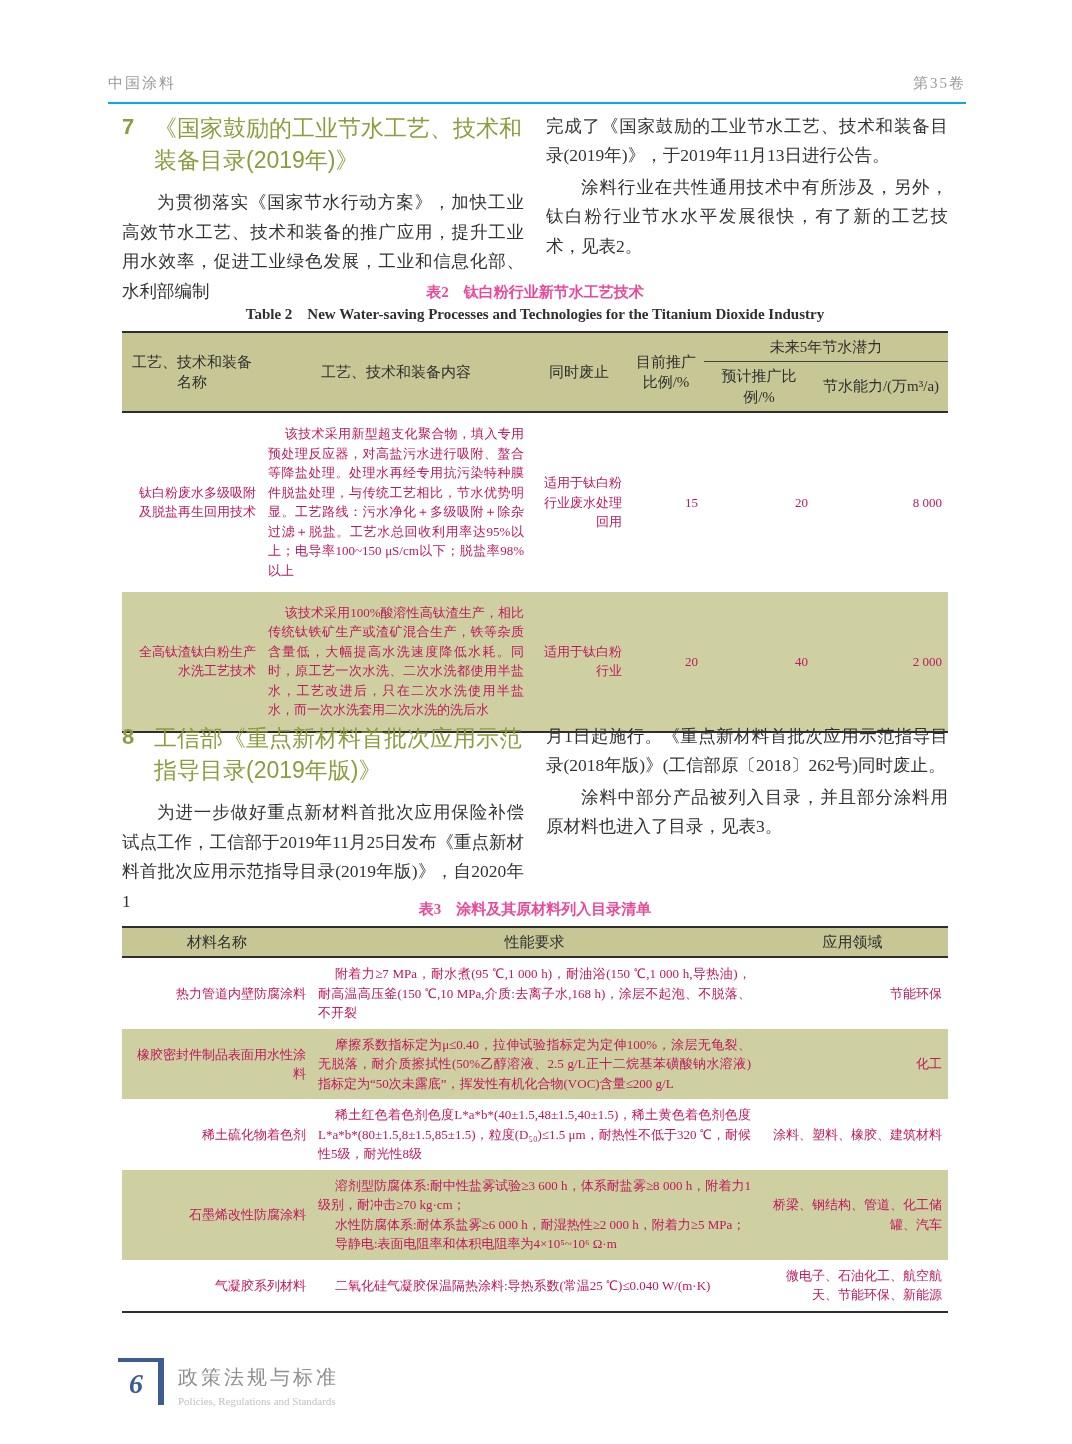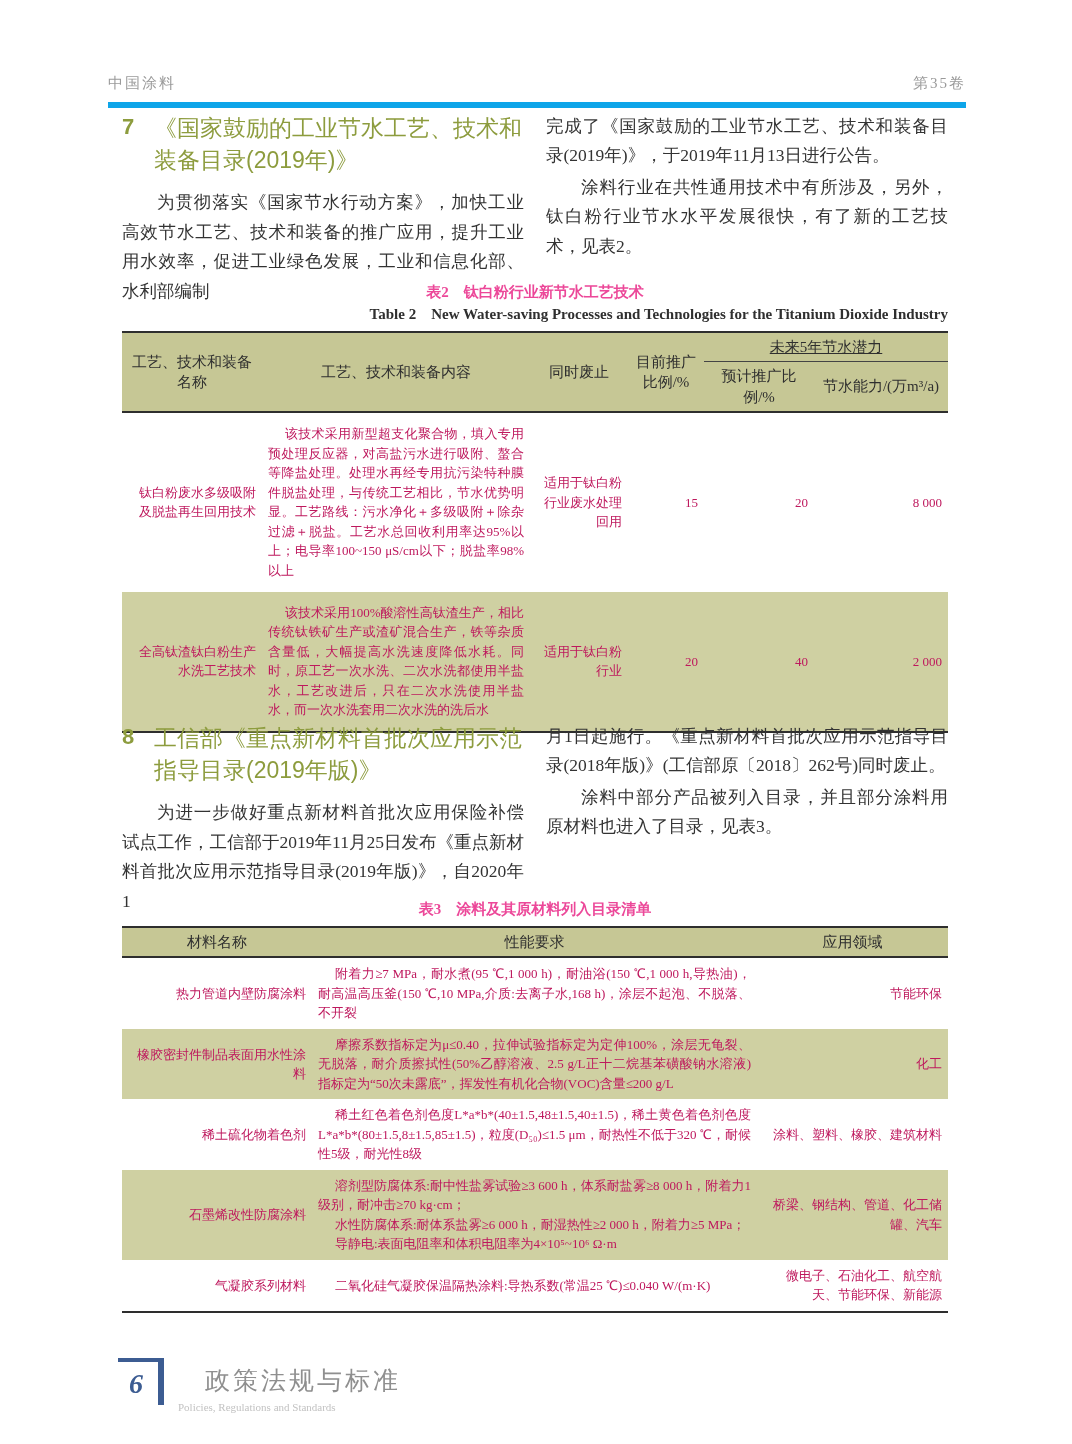--- a/index.html
+++ b/index.html
@@ -10,21 +10,21 @@
     background:#ffffff;
     font-family:"Liberation Serif", serif;
     color:#3a3a3a;
     overflow:hidden;
   }
   
   .runhead {
     position:absolute; top:74px; left:108px; width:858px;
     display:flex; justify-content:space-between;
     font-size:15px; color:#9a9a9a; letter-spacing:2px;
-    padding-bottom:9px; border-bottom:6px solid #0ea5e9;
+    padding-bottom:9px; border-bottom:2px solid #0ea5e9;
   }
   
   .twocol { position:absolute; left:122px; width:826px; display:flex; gap:22px; }
   .col { width:402px; }
   .sec-head { display:flex; gap:10px; margin-bottom:12px; }
   .sec-num {
     font-family:"Liberation Sans", sans-serif;
     font-size:22px; font-weight:bold; color:#8d9c3e; line-height:1.4; width:22px;
   }
   .sec-title {
@@ -33,33 +33,33 @@
     flex:1;
   }
   .para {
     font-size:17.5px; line-height:1.68; text-align:justify; color:#333333;
   }
   .indent { text-indent:2em; }
   .para + .para { margin-top:2px; }
 
   
   .tcap-zh { text-align:center; font-size:15px; font-weight:bold; color:#ec4899; }
-  .tcap-en { text-align:right; font-size:15px; font-weight:bold; color:#2f2f2f; margin-top:3px;
+  .tcap-en { text-align:center; font-size:15px; font-weight:bold; color:#2f2f2f; margin-top:3px;
              font-family:"Liberation Serif", serif; }
 
   
   table { border-collapse:collapse; table-layout:fixed; width:826px; }
   .datatable { margin-top:7px; border-top:2px solid #2e2e2e; border-bottom:2px solid #2e2e2e; }
   .datatable thead { background:#c6c795; }
   .datatable thead th {
     font-size:15px; font-weight:normal; color:#2f2f2f; text-align:center;
     padding:4px 3px; line-height:1.35; vertical-align:middle;
   }
   .datatable thead { border-bottom:2px solid #2e2e2e; }
-  th.group-span { border-bottom:1px solid #444444;text-decoration:underline; }
+  th.group-span { border-bottom:1px solid #444444; }
   .datatable td {
     font-size:13px; line-height:1.5; color:#be185d;
     padding:6px 6px; vertical-align:middle;
   }
   td.c { text-align:right; }
   td.just { text-align:justify; }
   td.just p { text-indent:1.3em; }
   tr.shade { background:#cfd0a2; }
 
   
@@ -67,22 +67,22 @@
   .pagenum-box {
     width:46px; height:47px;
     border-top:4px solid #3c5c92; border-right:6px solid #3c5c92;
     display:flex; align-items:center; justify-content:center;
   }
   .pagenum {
     font-family:"Liberation Serif", serif; font-style:italic; font-weight:bold;
     font-size:28px; color:#3c5c92; padding-right:4px;
   }
   .footer-titles { padding-top:6px; }
-  .footer-zh { font-size:25px; color:#8f8f8f; letter-spacing:3px;
-               font-family:"Liberation Sans", sans-serif;margin-left:27px; }
+  .footer-zh { font-size:20px; color:#8f8f8f; letter-spacing:3px;
+               font-family:"Liberation Sans", sans-serif; }
   .footer-en { font-size:11px; color:#c2c2c2; margin-top:4px;
                font-family:Liberation Serif, serif; }
 </style>
 </head>
 <body>
 
 <div class="page">
 
   <div class="runhead">
     <span>中国涂料</span>

